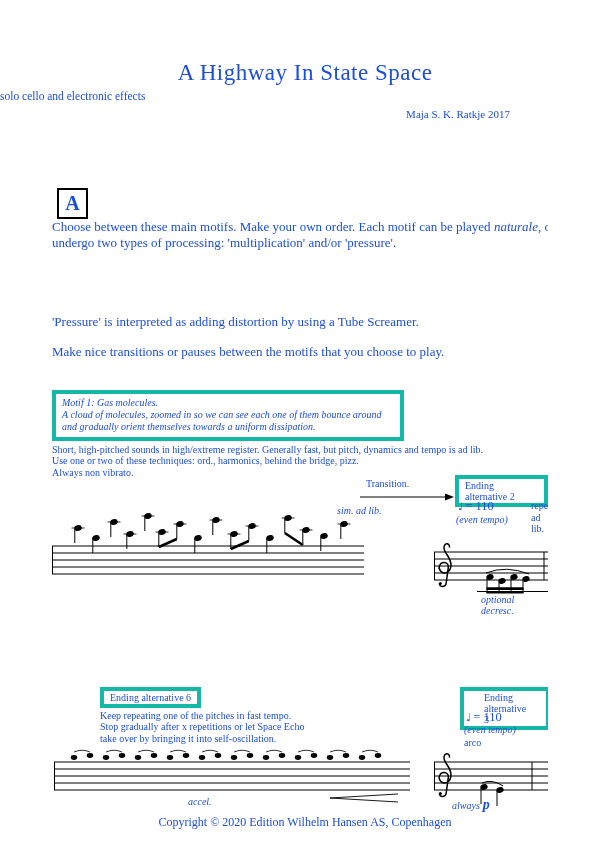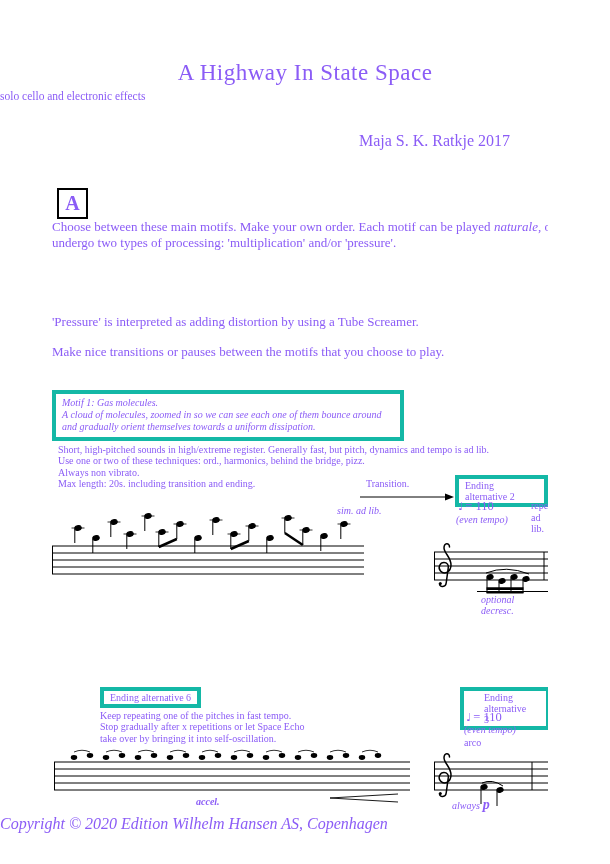--- a/index.html
+++ b/index.html
@@ -1,21 +1,21 @@
 <!DOCTYPE html>
 <html><head>
 <meta charset="utf-8">
 <style>
   html,body{margin:0;padding:0;background:#ffffff;}
   .page{position:relative;width:548px;height:864px;background:#ffffff;
-        font-family:"Liberation Serif","DejaVu Serif",serif;color:#8b5cf6;overflow:hidden;}
+        font-family:"Liberation Serif","DejaVu Serif",serif;color:#1d4ed8;overflow:hidden;}
   .abs{position:absolute;}
   .t-title{font-size:23px;letter-spacing:0.5px;}
   .t-sub{font-size:11.5px;}
-  .t-author{font-size:16px;margin-top:24px;}
+  .t-author{font-size:11px;}
   .t-body{font-size:13px;line-height:16px;}
   .t-small{font-size:10px;}
   .t-small-i{font-size:10px;font-style:italic;}
   .box{border:4px solid #14b8a6;background:#fff;}
   .mark-box{width:27px;height:27px;border:2px solid #000;display:flex;align-items:center;
             justify-content:center;font-size:20px;font-weight:bold;}
   .noteglyph{font-family:"DejaVu Sans",sans-serif;font-size:11px;margin-right:2px;}
   .tempo{font-size:12.5px;}
   .dyn{font-weight:bold;font-style:italic;font-size:14px;margin-left:3px;}
   svg{display:block;}
@@ -38,25 +38,24 @@
   </div>
   <div class="abs t-body" style="top:314px;left:52px;width:522px;">'Pressure' is interpreted as adding distortion by using a Tube Screamer.</div>
   <div class="abs t-body" style="top:344px;left:52px;width:522px;">Make nice transitions or pauses between the motifs that you choose to play.</div>
 
   <div class="abs box" style="top:390px;left:52px;width:332px;padding:3px 6px 4px;line-height:12px;">
     <div class="t-small-i">Motif 1: Gas molecules.</div>
     <div class="t-small-i">A cloud of molecules, zoomed in so we can see each one of them bounce around</div>
     <div class="t-small-i">and gradually orient themselves towards a uniform dissipation.</div>
   </div>
 
-  <div class="abs t-small" style="top:444px;left:52px;line-height:11.4px;margin-left:6px;">
+  <div class="abs t-small" style="top:444px;left:52px;line-height:11.4px;">
     <div>Short, high-pitched sounds in high/extreme register. Generally fast, but pitch, dynamics and tempo is ad lib.</div>
     <div>Use one or two of these techniques: ord., harmonics, behind the bridge, pizz.</div>
     <div>Always non vibrato.</div>
-    <div>Max length: 20s. including transition and ending.</div>
   </div>
 
   <div class="abs t-small" style="top:478px;left:366px;">Transition.</div>
   <svg class="abs" style="top:492px;left:358px;" width="96" height="10">
     <line x1="2" y1="5" x2="87" y2="5" stroke="#000" stroke-width="1"></line>
     <polygon points="87,1.5 96,5 87,8.5" fill="#000"></polygon>
   </svg>
 
   <div class="abs box t-small" style="top:475px;left:455px;padding:1px 6px;">Ending alternative 2</div>
   <div class="abs t-small-i" style="top:505px;left:337px;">sim. ad lib.</div>
@@ -245,21 +244,21 @@
       <path d="M214 4 Q222 0.5 230 4"></path>
         <path d="M246 4 Q254 0.5 262 4"></path>
       <path d="M278 4 Q286 0.5 294 4"></path>
         <path d="M310 4 Q318 0.5 326 4"></path>
     </g>
     <g stroke="#000" stroke-width="0.9">
       <line x1="278" y1="50" x2="346" y2="46"></line>
       <line x1="278" y1="50" x2="346" y2="54"></line>
     </g>
   </svg>
-  <div class="abs t-small-i" style="top:796px;left:196px;font-weight:bold;">accel.</div>
+  <div class="abs t-small-i" style="top:796px;left:188px;">accel.</div>
 
   <div class="abs box t-small" style="top:687px;left:460px;padding:1px 20px;">Ending alternative 3</div>
   <div class="abs tempo" style="top:710px;left:466px;">
     <span class="noteglyph">♩</span><span>= 110</span>
   </div>
   <div class="abs t-small-i" style="top:724px;left:464px;">(even tempo)</div>
   <div class="abs t-small" style="top:737px;left:464px;">arco</div>
 
   <svg class="abs" style="top:746px;left:432px;" width="162" height="64">
     <g stroke="#000" stroke-width="1">
@@ -291,15 +290,15 @@
     <g fill="#000" stroke="#000">
       <line x1="151.5" y1="16" x2="151.5" y2="44" stroke-width="1"></line>
       <rect x="154.5" y="16" width="2.8" height="28" stroke="none"></rect>
     </g>
   </svg>
 
   <div class="abs" style="top:795px;left:452px;">
     <span class="t-small-i">always</span><span class="dyn">p</span>
   </div>
 
-  <div class="abs" style="top:815px;left:0;width:610px;font-size:16px;font-style:italic;">Copyright © 2020 Edition Wilhelm Hansen AS, Copenhagen</div>
+  <div class="abs" style="top:815px;left:0;width:610px;text-align:center;font-size:12px;">Copyright © 2020 Edition Wilhelm Hansen AS, Copenhagen</div>
 
 </div>
 
 </body></html>

